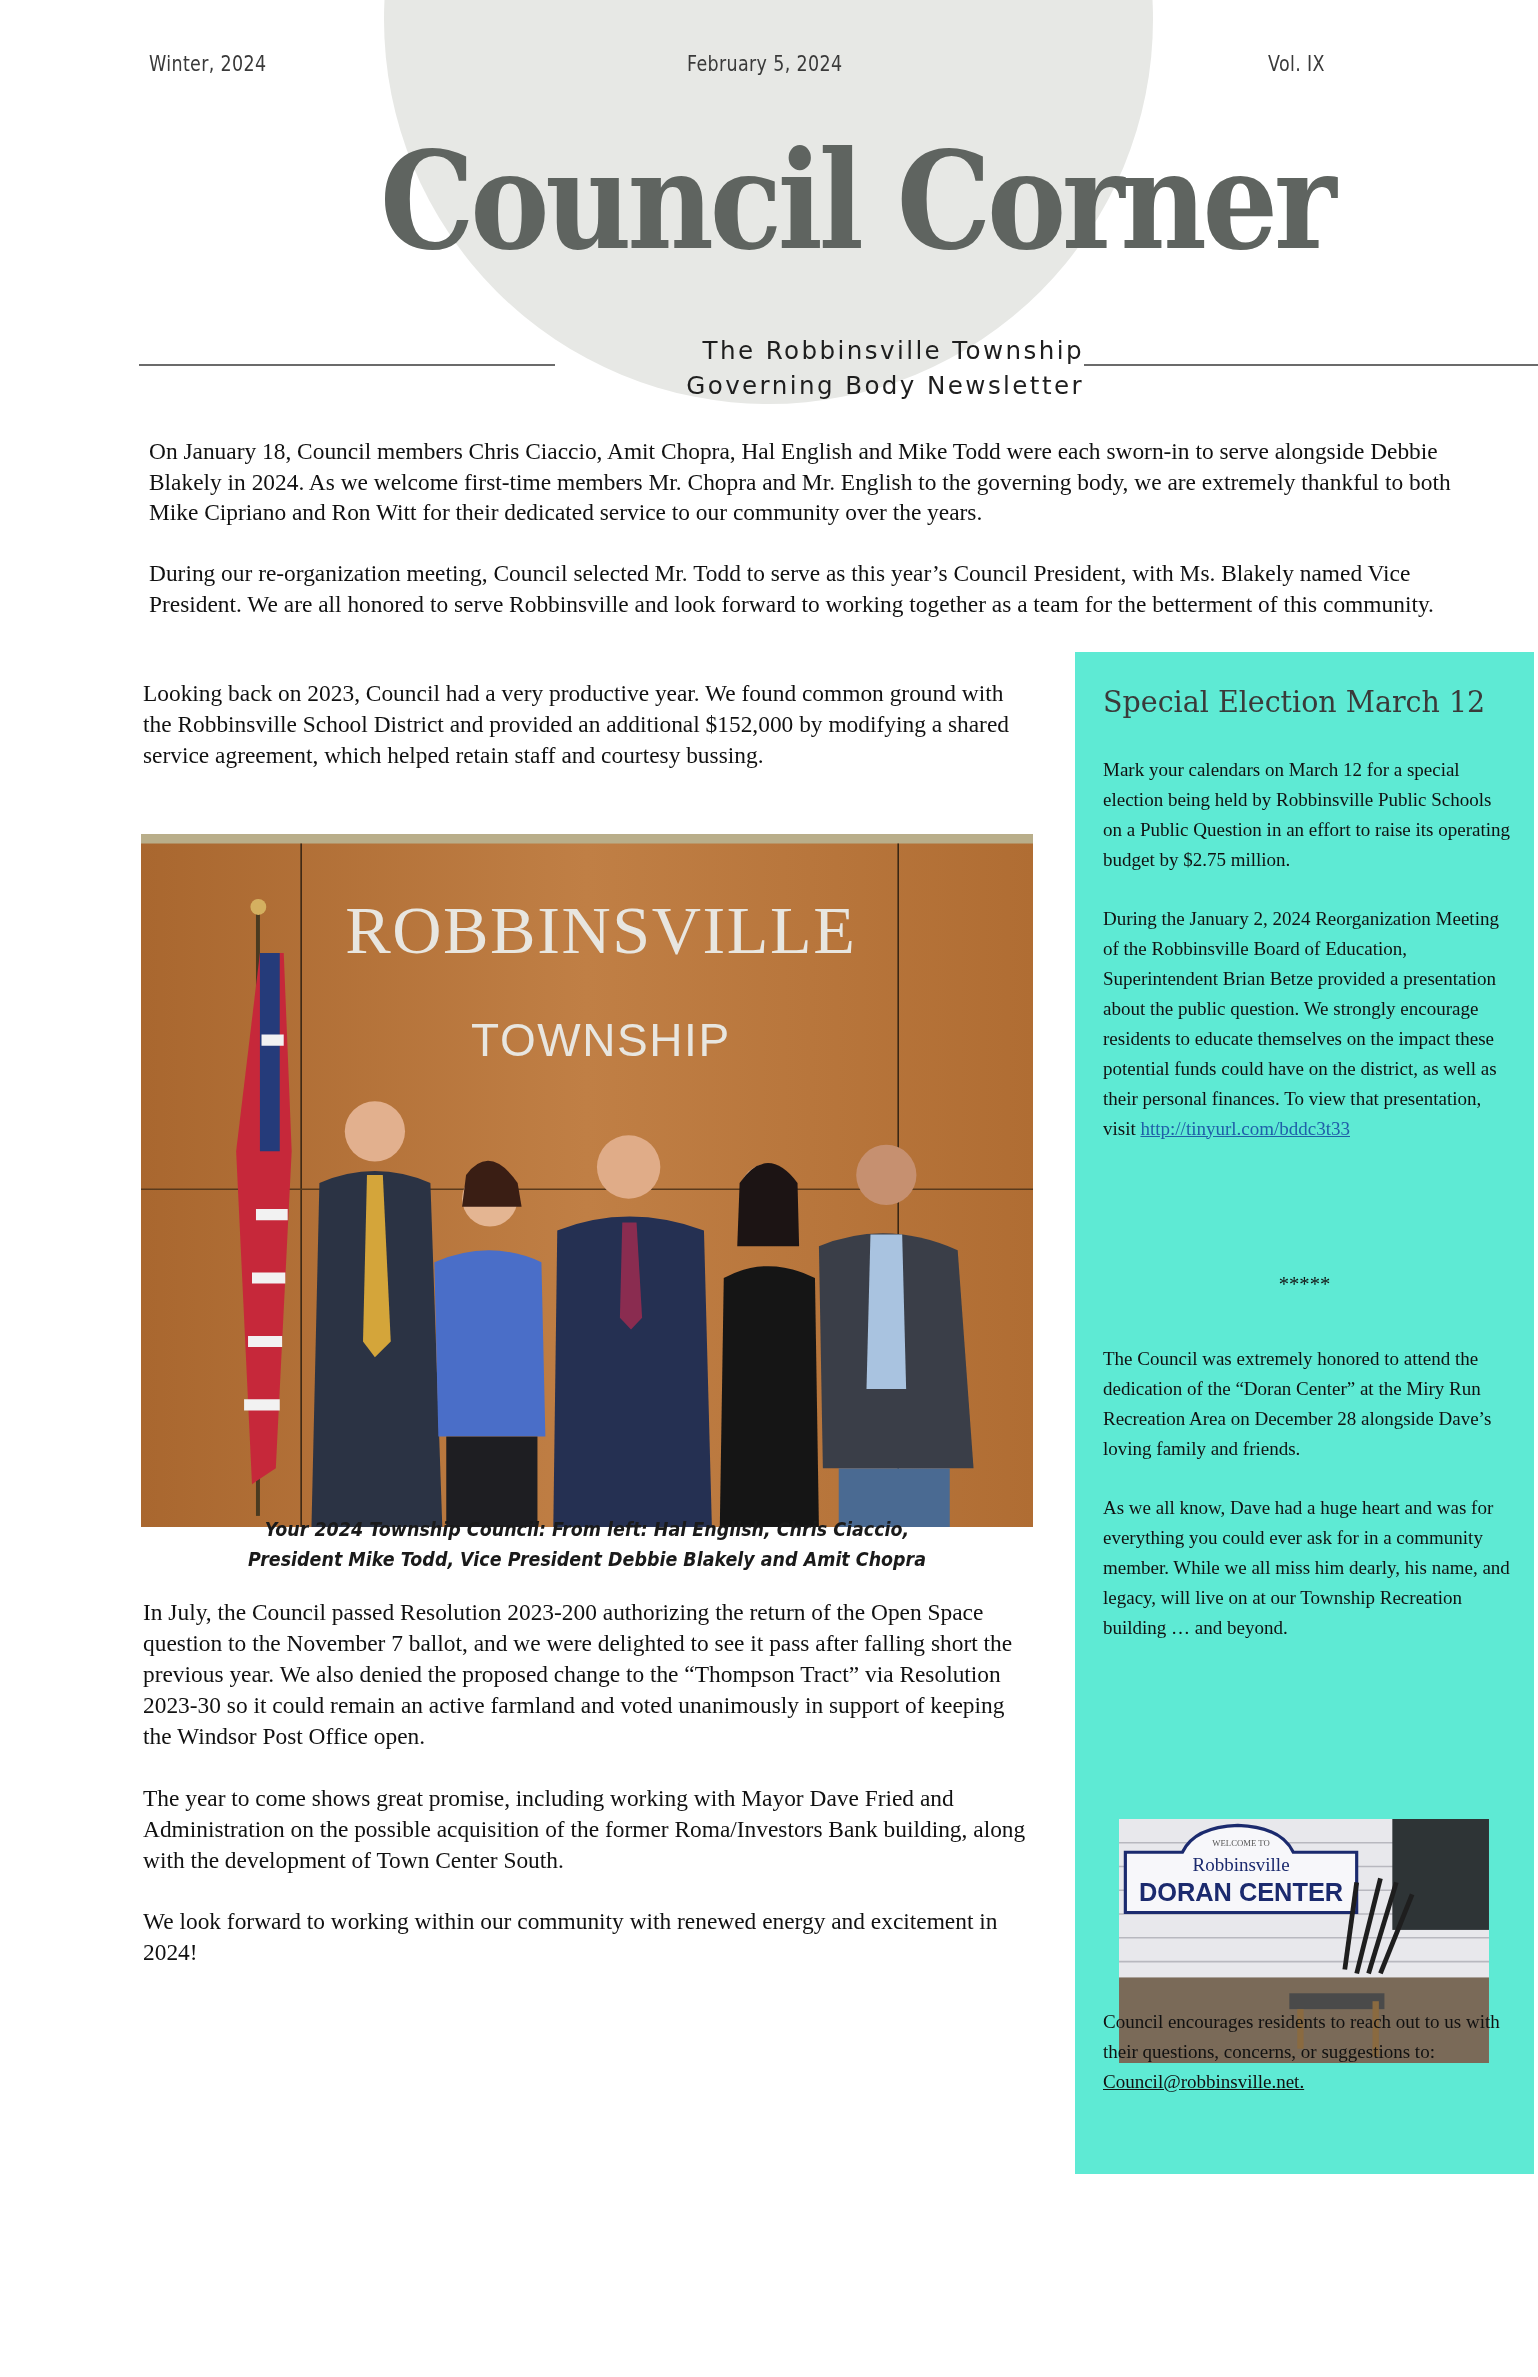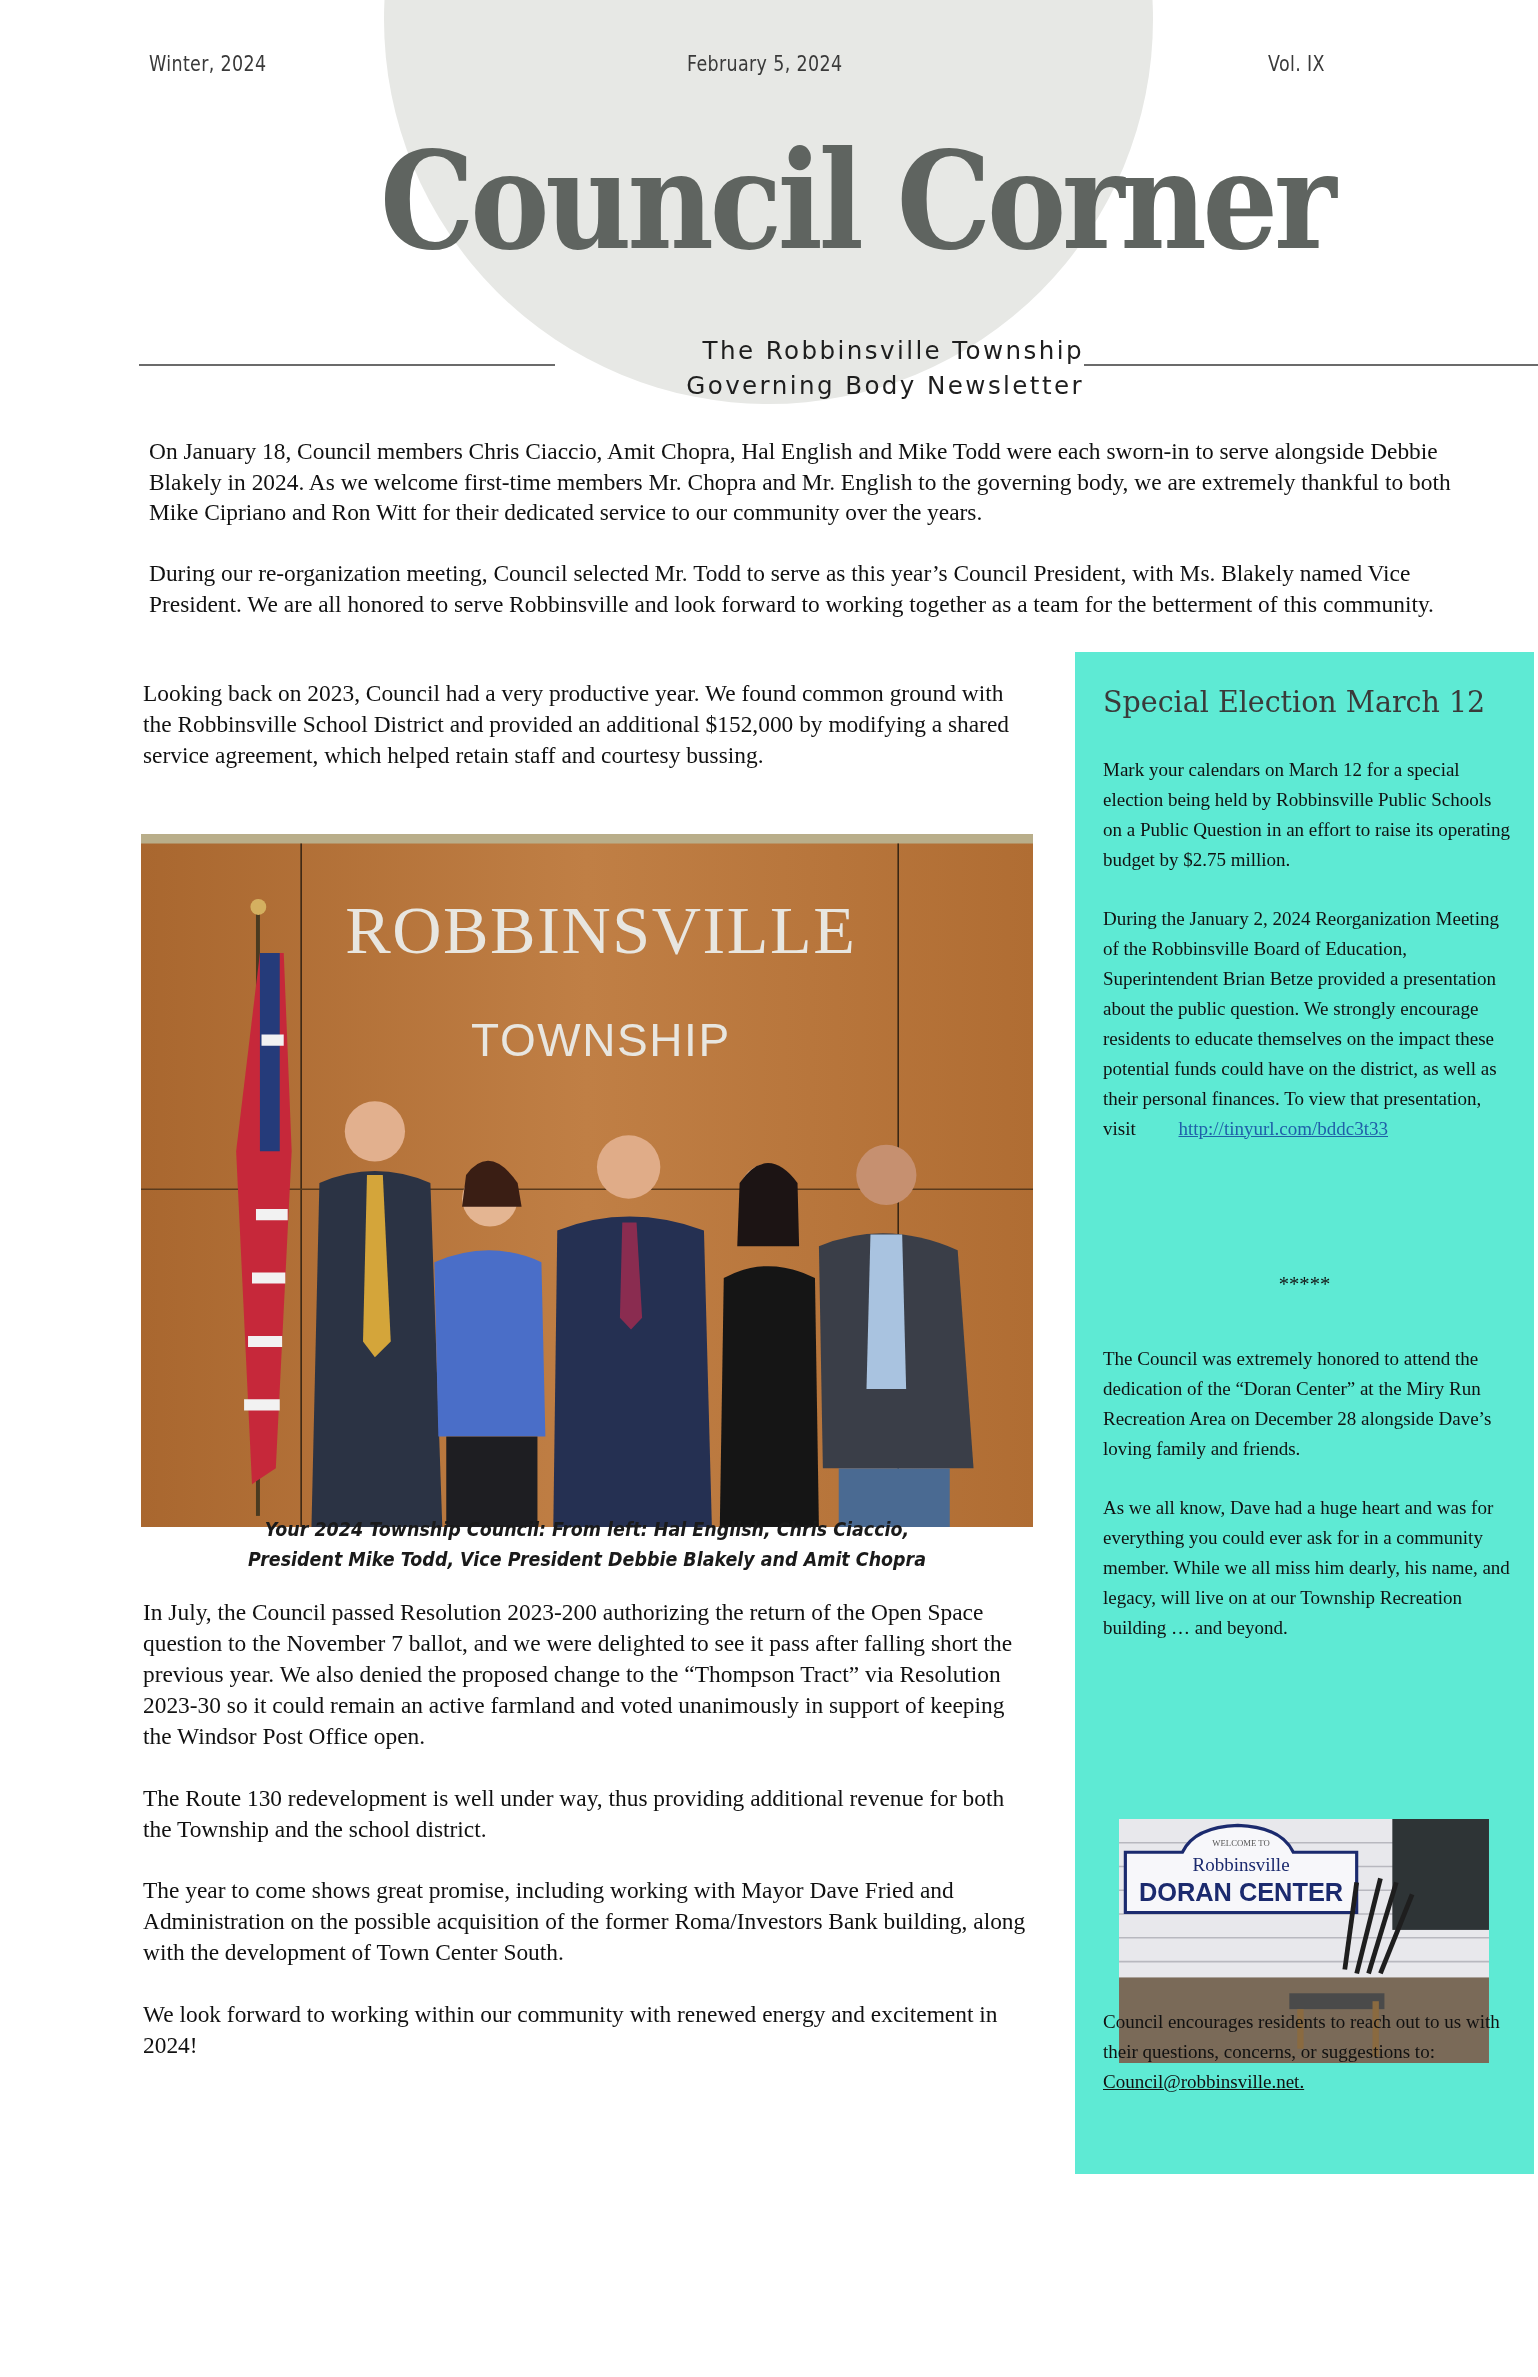--- a/index.html
+++ b/index.html
@@ -33,21 +33,21 @@
   .caption { position: absolute; left: 141px; top: 1514px; width: 892px; text-align: center; font-family: "DejaVu Sans", sans-serif; font-style: italic; font-weight: bold; font-size: 19px; line-height: 30px; color: #1a1a1a; transform: scaleX(0.92); transform-origin: center top; }
 
   .sidebar { position: absolute; left: 1075px; top: 652px; width: 459px; height: 1522px; background: #5eead4; }
   .sb-heading { position: absolute; left: 28px; top: 32px; font-family: "DejaVu Serif", serif; font-size: 30px; color: #3a3a3a; white-space: nowrap; transform: scaleX(0.95); transform-origin: left top; }
   .sb-text { position: absolute; left: 28px; width: 412px; font-family: Liberation Serif, serif; font-size: 19px; line-height: 30px; color: #111; }
   .sb-text p { margin: 0 0 28.5px 0; }
   .sb-p1 { top: 103px; }
   .sb-stars { position: absolute; left: 0; width: 459px; top: 621px; text-align: center; font-family: "Liberation Serif", serif; font-size: 20.6px; color: #111; }
   .sb-p2 { top: 668px; margin-top: 24px; }
   .sb-p3 { top: 1355px; }
-  .link { color: #1f5fa8; text-decoration: underline; margin-left: 38px; }
+  .link { color: #1f5fa8; text-decoration: underline; }
   .email { color: #111; text-decoration: underline; }
 
   .doran { position: absolute; left: 44px; top: 1167px; width: 370px; height: 244px; overflow: hidden; background: #e4e4e8; }
 </style>
 </head>
 <body>
 
 <div class="page">
 
   <div class="circle"></div>
@@ -128,21 +128,20 @@
     </svg>
   </div>
 
   <div class="caption">
     <div>Your 2024 Township Council: From left: Hal English, Chris Ciaccio,</div>
     <div>President Mike Todd, Vice President Debbie Blakely and Amit Chopra</div>
   </div>
 
   <div class="col bottom body-text">
     <p> In July, the Council passed Resolution 2023-200 authorizing the return of the Open Space question to the November 7 ballot, and we were delighted to see it pass after falling short the previous year. We also denied the proposed change to the “Thompson Tract” via Resolution 2023-30 so it could remain an active farmland and voted unanimously in support of keeping the Windsor Post Office open.</p>
-    <p>The Route 130 redevelopment is well under way, thus providing additional revenue for both the Township and the school district.</p>
     <p> The year to come shows great promise, including working with Mayor Dave Fried and Administration on the possible acquisition of the former Roma/Investors Bank building, along with the development of Town Center South.</p>
     <p>We look forward to working within our community with renewed energy and excitement in 2024!</p>
   </div>
 
   <aside class="sidebar">
     <div class="sb-heading">Special Election March 12</div>
 
     <div class="sb-text sb-p1">
       <p>Mark your calendars on March 12 for a special election being held by Robbinsville Public Schools on a Public Question in an effort to raise its operating budget by $2.75 million.</p>
       <p><span>During the January 2, 2024 Reorganization Meeting of the Robbinsville Board of Education, Superintendent Brian Betze provided a presentation about the public question. We strongly encourage residents to educate themselves on the impact these potential funds could have on the district, as well as their personal finances. To view that presentation, visit </span><a class="link" href="#">http://tinyurl.com/bddc3t33</a></p>

